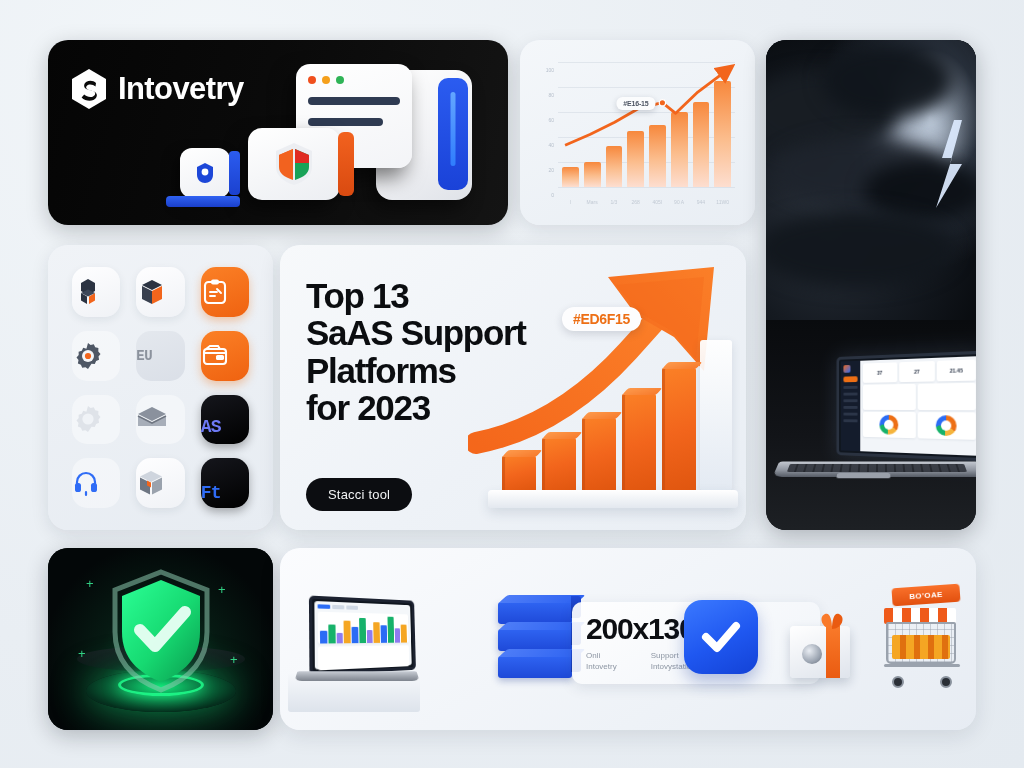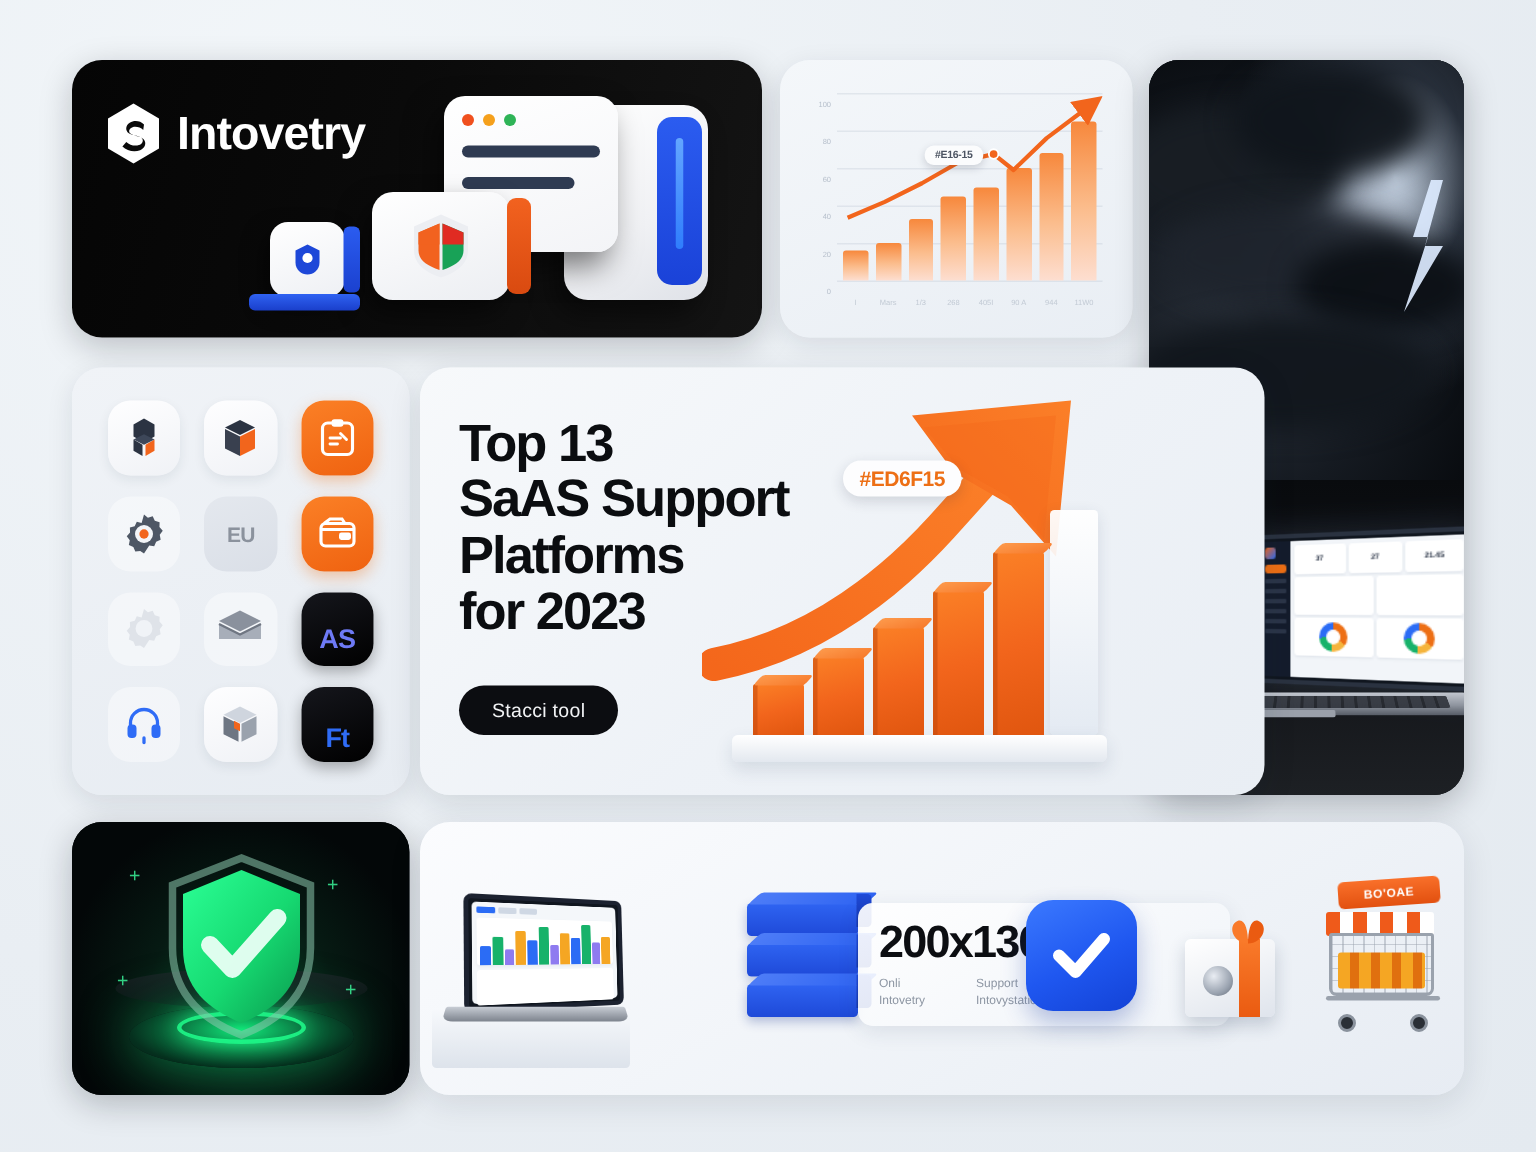--- a/index.html
+++ b/index.html
@@ -169,46 +169,47 @@
     left:48px; top:245px; width:225px; height:285px;
     background:linear-gradient(160deg,#f0f3f7 0%,#e7ecf2 100%);
     box-shadow:0 5px 18px rgba(20,30,50,.10);
   }
   .grid{
     position:absolute; inset:22px 24px; display:grid;
     grid-template-columns:repeat(3,1fr); grid-template-rows:repeat(4,1fr);
     gap:14px 16px;
   }
   .tile{
-    border-radius:15px; display:flex; align-items:center; justify-content:center;
+    border-radius:15px; display:flex; align-items:center; 
     position:relative;
+    font-family:Liberation Mono, monospace;
   }
   .tile.light{ background:linear-gradient(160deg,#fefeff,#f0f2f6); box-shadow:0 3px 8px rgba(30,45,70,.08);}
   .tile.ghost{ background:rgba(255,255,255,.42); box-shadow:none;}
   .tile.muted{ background:linear-gradient(160deg,#e4e8ee,#dadfe7);}
   .tile.orange{ background:linear-gradient(160deg,#fb8026,#ef6210); box-shadow:0 4px 10px rgba(237,111,21,.35);}
   .tile.dark{ background:linear-gradient(160deg,#15161c,#000); box-shadow:0 4px 10px rgba(0,0,0,.3);}
   .tile .tx{ font-size:18px; font-weight:800; letter-spacing:-.6px;}
   .tile .tx.as{ color:#6e7af5;margin-top:15px; }
   .tile .tx.ft{ color:#2f6cf6;margin-top:19px; }
   .tile .tx.eu{ color:#8b929d; font-size:14px; }
 
   
   #hero-card{
-    left:280px; top:245px; width:563px; height:285px;
+    left:280px; top:245px; width:466px; height:285px;
     background:linear-gradient(140deg,#f7f9fb 0%,#eef2f7 55%,#e9eef4 100%);
     box-shadow:0 6px 22px rgba(20,30,50,.12);
   }
   .hero-title{
     position:absolute; left:26px; top:32px; width:250px;
     font-size:35px; line-height:1.07; font-weight:800; color:#0b0d10; letter-spacing:-1.3px;
     white-space:pre-line;
   }
   .hero-pill{
-    position:absolute; left:26px; top:212px;
+    position:absolute; left:26px; top:233px;
     background:#0c0d11; color:#f2f3f5; border-radius:22px;
     padding:9px 22px; font-size:13px; font-weight:500; letter-spacing:.2px;
   }
   .hex-tag{
     position:absolute; left:282px; top:62px; z-index:6;
     background:#fdfdfe; color:#ed6f15; border-radius:16px;
     padding:4px 11px; font-size:14px; font-weight:800; letter-spacing:-.3px;
     box-shadow:0 3px 9px rgba(30,40,60,.16);
   }
   .hero-plinth{

